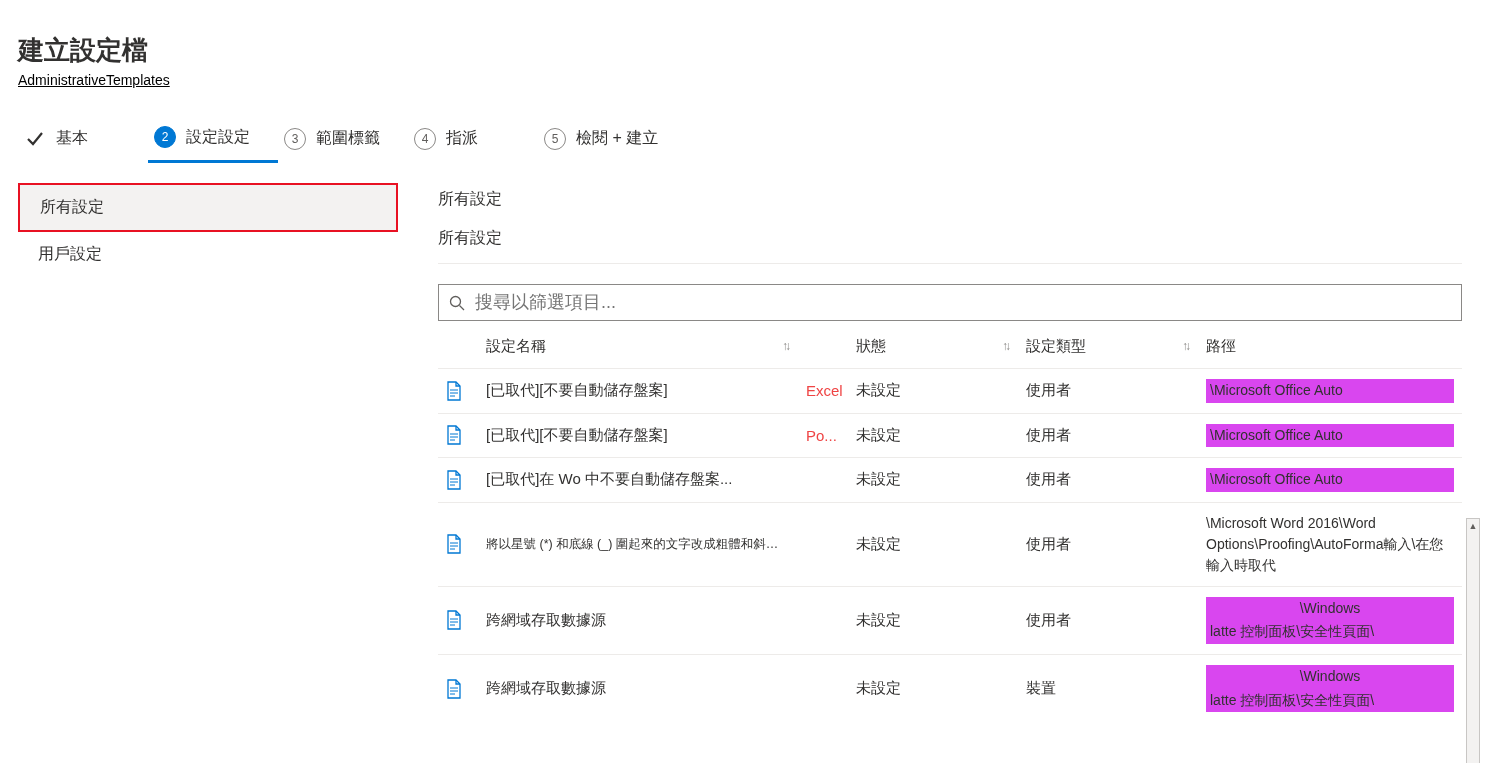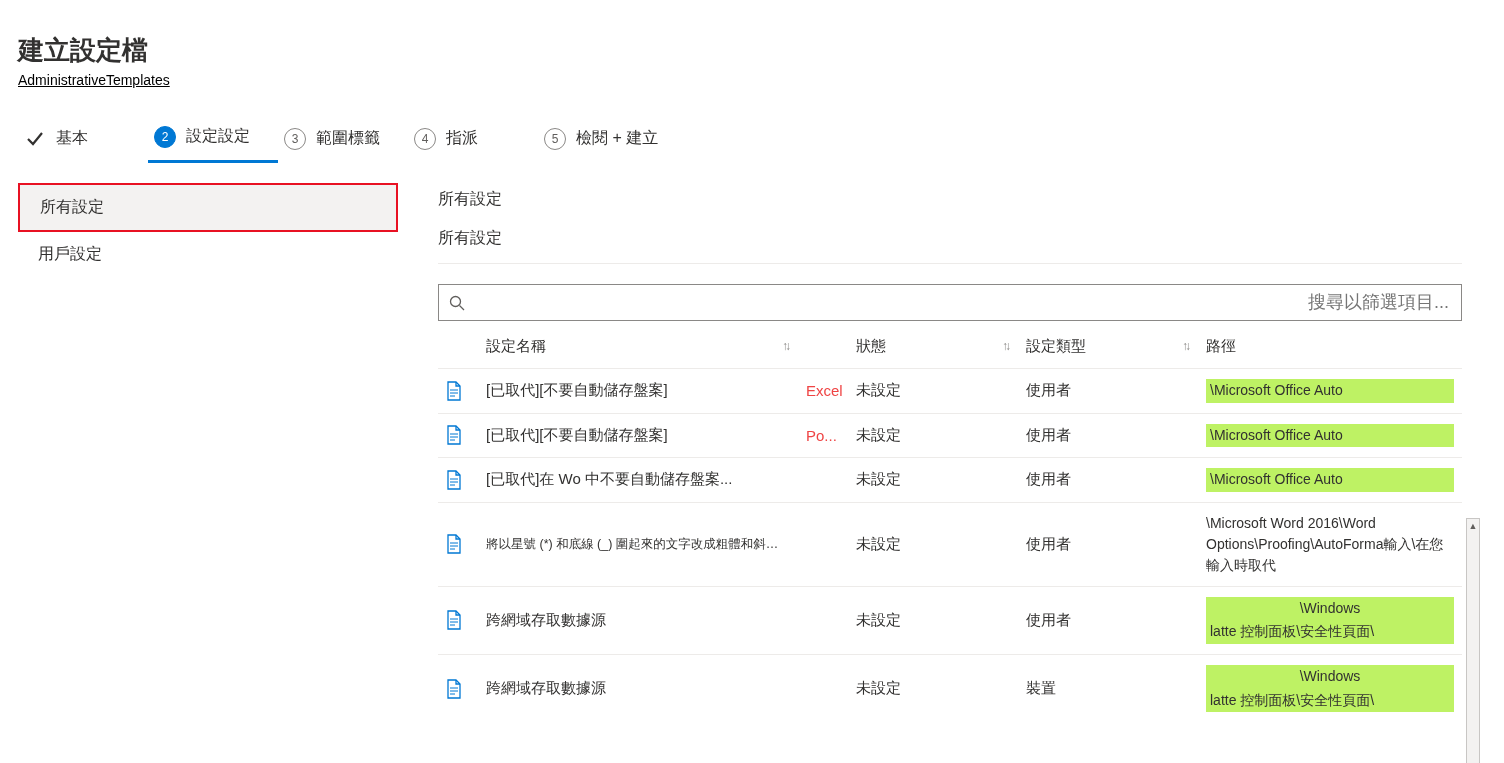--- a/index.html
+++ b/index.html
@@ -1,43 +1,43 @@
 <!DOCTYPE html>
 <html><head>
 <meta charset="utf-8">
 <style>
   * { box-sizing: border-box; }
   html, body { margin: 0; padding: 0; font-family: "Segoe UI", "Microsoft JhengHei", sans-serif; font-size: 14px; color: #323130; background: #fff; }
   .page { width: 1504px; height: 763px; position: relative; padding: 18px 18px 0 18px; }
   .page-title { font-size: 26px; font-weight: 700; margin: 15px 0 4px 0; }
   .page-subtitle { font-size: 14px; color: #000000; margin: 0 0 28px 0; text-decoration: underline; }
   .wizard { display: flex; align-items: center; gap: 0; margin-bottom: 20px; }
-  .step { display: flex; align-items: flex-start; gap: 10px; padding: 10px 20px 12px 6px; min-width: 130px; position: relative; }
+  .step { display: flex; align-items: center; gap: 10px; padding: 10px 20px 12px 6px; min-width: 130px; position: relative; }
   .step .circle { width: 22px; height: 22px; border-radius: 50%; border: 1px solid #8a8886; display: flex; align-items: center; justify-content: center; font-size: 12px; color: #605e5c; background: #fff; }
   .step.active { border-bottom: 3px solid #0078d4; }
   .step.active .circle { background: #0078d4; border-color: #0078d4; color: #fff; }
   .step-label { font-size: 16px; }
   .check { width: 22px; height: 22px; display: flex; align-items: center; justify-content: center; }
   .check svg { stroke: #323130; stroke-width: 2.2; fill: none; }
   .body { display: flex; gap: 40px; }
   .side { width: 380px; }
   .side-item { padding: 12px 20px; font-size: 16px; cursor: pointer; }
   .side-item.selected { background: #f3f2f1; border: 2px solid #e81123; }
   .content { flex: 1; position: relative; padding-right: 24px; }
   .crumb { font-size: 16px; margin: 6px 0 18px 0; }
   .section-label { font-size: 16px; margin-bottom: 14px; }
   .searchbox { display: flex; align-items: center; border: 1px solid #8a8886; padding: 6px 10px; margin-bottom: 4px; }
-  .searchbox input { border: none; outline: none; font-size: 18px; width: 100%; font-family: inherit; text-align: right; }
+  .searchbox input { border: none; outline: none; font-size: 18px; width: 100%; font-family: inherit; }
   .searchbox svg { width: 16px; height: 16px; margin-right: 8px; flex-shrink: 0; }
   .tbl { width: 100%; border-collapse: collapse; table-layout: fixed; }
   .tbl th { text-align: left; font-weight: 400; font-size: 15px; padding: 12px 8px; position: relative; }
   .tbl td { padding: 10px 8px; border-top: 1px solid #edebe9; font-size: 15px; vertical-align: middle; }
   .sort { color: #8a8886; font-size: 12px; position: absolute; right: 10px; top: 14px; letter-spacing: -3px; }
   .file-icon { width: 16px; height: 20px; display: inline-block; vertical-align: middle; margin-right: 14px; flex-shrink:0; }
-  .path-cell { background: #bef264; padding: 2px 4px; display: block; text-align: left; font-size: 14px; line-height: 1.4; }
+  .path-cell { background: #d946ef; padding: 2px 4px; display: block; text-align: left; font-size: 14px; line-height: 1.4; }
   .path-cell.center { text-align: center; }
   .scroll-ind { position: absolute; right: 6px; top: 335px; width: 14px; background:#f3f2f1; border:1px solid #c8c6c4; }
   .name-cell { display:flex; align-items:center; }
   .name-text { overflow:hidden; text-overflow:ellipsis; white-space:nowrap; }
   .extra-col { font-size:14px; color:#ef4444; }
   col.icon-col { width: 40px; }
   col.name-col { width: 320px; }
   col.extra-col-c { width: 50px; }
   col.state-col { width: 170px; }
   col.type-col { width: 180px; }

